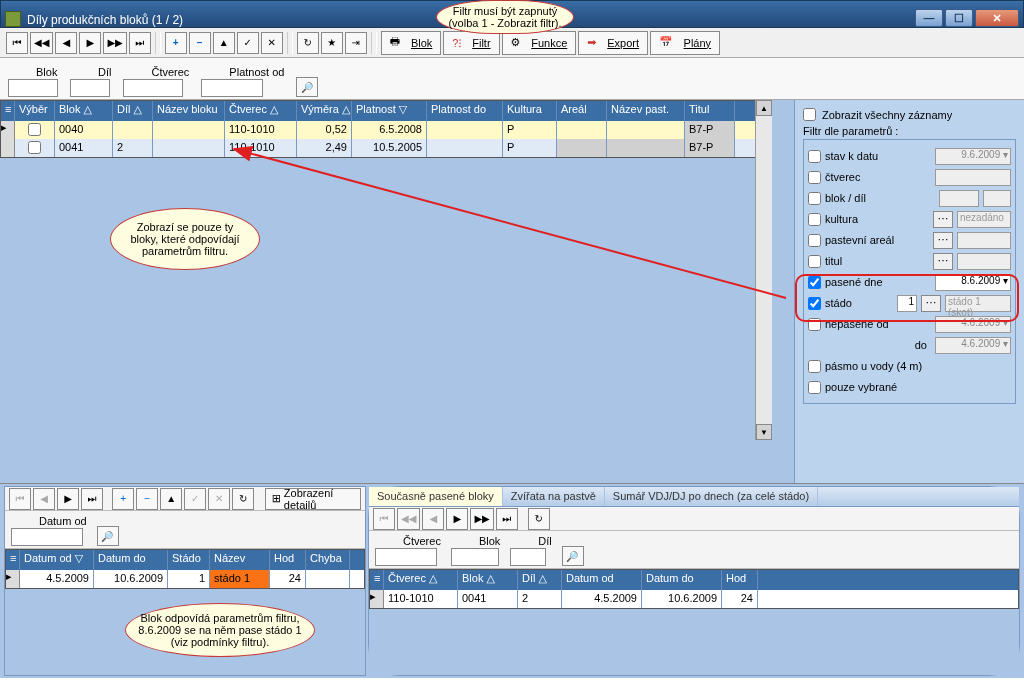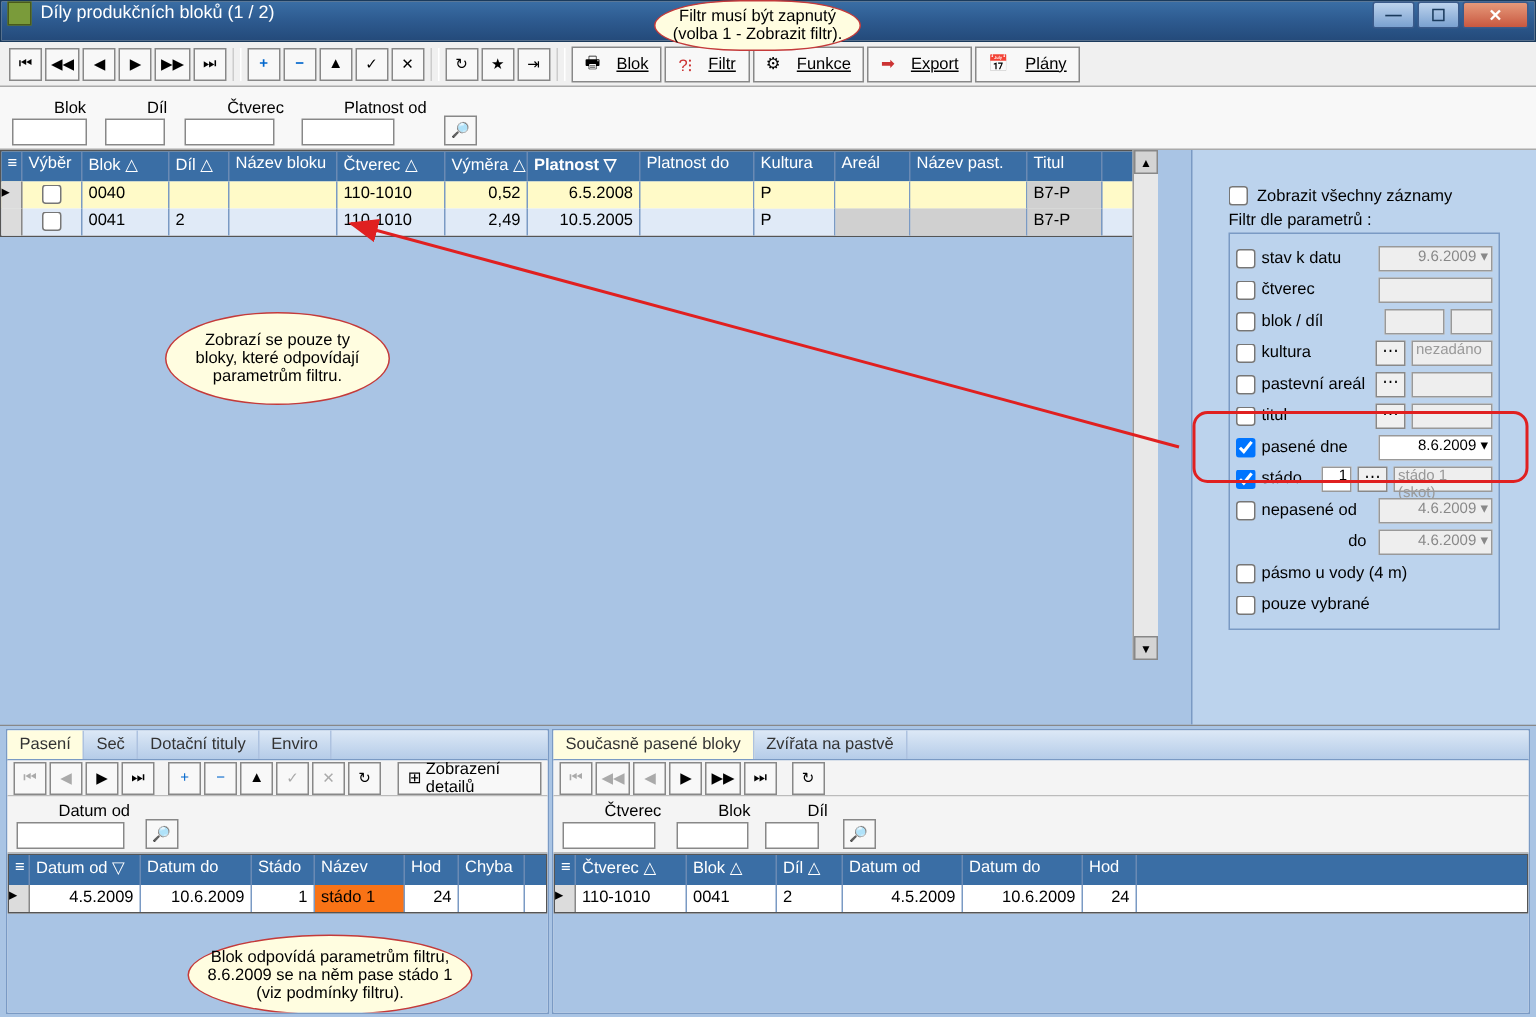--- a/index.html
+++ b/index.html
@@ -1,18 +1,18 @@
 <!DOCTYPE html>
 <html><head>
 <meta charset="utf-8">
 <style>
 * { box-sizing: border-box; margin: 0; padding: 0; font-family: Tahoma, Arial, sans-serif; font-size: 11px; }
 body { width: 1024px; height: 682px; background: #fff; position: relative; overflow: hidden; }
 
-.titlebar { height: 28px; background: linear-gradient(to bottom, #3a6ea5, #2d5a8f, #244a7a); display: flex; align-items: flex-start; padding: 0 4px; border: 1px solid #1a3a5c; }
+.titlebar { height: 28px; background: linear-gradient(to bottom, #3a6ea5, #2d5a8f, #244a7a); display: flex; align-items: flex-end; padding: 0 4px; border: 1px solid #1a3a5c; }
 .titlebar-icon { width: 16px; height: 16px; background: #7a9b3a; border: 1px solid #4a5a1a; margin-right: 6px; }
 .titlebar-text { color: #fff; font-size: 12px; flex: 1; }
 .titlebar-btns { display: flex; gap: 2px; }
 .tbtn { width: 28px; height: 18px; border: 1px solid #3a5a8a; border-radius: 2px; display: flex; align-items: center; justify-content: center; font-weight: bold; }
 .tbtn-min { background: linear-gradient(#bdd3ed,#7aa1d0); color: #1a3a5c; }
 .tbtn-max { background: linear-gradient(#bdd3ed,#7aa1d0); color: #1a3a5c; }
 .tbtn-close { background: linear-gradient(#e6997a,#c85840); color: #fff; width: 44px; }
 
 .toolbar { height: 30px; background: #f0f0f0; border-bottom: 1px solid #aaa; display: flex; align-items: center; padding: 2px 6px; gap: 2px; }
 .tbutton { height: 22px; min-width: 22px; border: 1px solid #888; background: #f8f8f8; display: inline-flex; align-items: center; justify-content: center; font-size: 10px; padding: 0 3px; }
@@ -34,33 +34,33 @@
 .grid-row.alt { background: #e0eaf7; }
 .grid-row.sel { background: #fffac8; }
 .indic { width: 14px; background: #dcdcdc; border-right: 1px solid #888; }
 .grid-body { position: relative; }
 .vscroll { position: absolute; right: 0; top: 0; bottom: 0; width: 17px; background: #e8e8e8; border-left: 1px solid #999; }
 .vscroll-btn { height: 16px; background: #d4d4d4; border: 1px solid #888; display: flex; align-items: center; justify-content: center; font-size: 8px; }
 
 .callout { position: absolute; background: #fffde0; border: 1px solid #c43a3a; border-radius: 50%; padding: 10px 16px; text-align: center; font-size: 11px; }
 .callout-rect { border-radius: 8px; }
 
-.side-panel { width: 230px; background: #bcd3ed; border-left: 1px solid #7a9ac4; padding: 24px; font-size: 11px; }
+.side-panel { width: 230px; background: #bcd3ed; border-left: 1px solid #7a9ac4; padding: 8px; font-size: 11px; }
 .sp-check { display: flex; align-items: center; gap: 6px; margin-bottom: 4px; }
 .sp-group-title { color: #000; margin: 4px 0 2px; }
 .sp-group { border: 1px solid #7a9ac4; padding: 4px 4px 4px 4px; background: #bcd3ed; }
 .sp-row { display: flex; align-items: center; gap: 4px; margin: 3px 0; min-height: 18px; }
 .sp-row label { flex: 1; }
 .sp-date, .sp-input, .sp-small { height: 17px; border: 1px solid #999; background: #eee; font-size: 10px; padding: 0 2px; }
 .sp-date { width: 76px; text-align: right; }
 .sp-dots { width: 20px; height: 17px; border: 1px solid #888; background: #f0f0f0; text-align: center; line-height: 13px; }
 
 .bottom-split { display: flex; height: 194px; }
 .panel { flex: 1; border: 1px solid #7a9ac4; background: #fff; display: flex; flex-direction: column; }
-.panel + .panel { margin-left: 2px; }
+.panel + .panel { margin-left: 2px; border-radius: 31px; }
 .tabs { height: 20px; background: linear-gradient(#dce8f6,#b5cce8); display: flex; border-bottom: 1px solid #7a9ac4; }
 .tab { padding: 3px 8px; border-right: 1px solid #adc2e0; font-size: 11px; color: #333; }
 .tab.active { background: #fffde0; }
 .panel-toolbar { height: 24px; background: #f4f4f4; border-bottom: 1px solid #bbb; display: flex; align-items: center; padding: 0 4px; gap: 2px; }
 .panel-filter { height: 38px; background: #f4f4f4; border-bottom: 1px solid #bbb; padding: 2px 6px; display: flex; gap: 10px; align-items: flex-end; }
 .panel-grid-wrap { flex: 1; background: #a9c4e4; overflow: hidden; position: relative; }
 
 .highlight-box { position: absolute; border: 2px solid #e02020; border-radius: 10px; pointer-events: none; }
 .arrow-line { position: absolute; pointer-events: none; }
 
@@ -133,21 +133,21 @@
   <div class="grid-wrap">
     <div class="grid" style="width:758px">
       <div class="grid-head" id="ghead">
           <div class="gc" style="width: 14px; flex: 0 0 14px;">≡</div>
           <div class="gc" style="width: 40px; flex: 0 0 40px;">Výběr</div>
           <div class="gc" style="width: 58px; flex: 0 0 58px;">Blok △</div>
           <div class="gc" style="width: 40px; flex: 0 0 40px;">Díl △</div>
           <div class="gc" style="width: 72px; flex: 0 0 72px;">Název bloku</div>
           <div class="gc" style="width: 72px; flex: 0 0 72px;">Čtverec △</div>
           <div class="gc" style="width: 55px; flex: 0 0 55px;">Výměra △</div>
-          <div class="gc" style="width: 75px; flex: 0 0 75px; font-weight: bold;">Platnost ▽</div>
+          <div class="gc" style="width: 75px; flex: 0 0 75px;">Platnost ▽</div>
           <div class="gc" style="width: 76px; flex: 0 0 76px;">Platnost do</div>
           <div class="gc" style="width: 54px; flex: 0 0 54px;">Kultura</div>
           <div class="gc" style="width: 50px; flex: 0 0 50px;">Areál</div>
           <div class="gc" style="width: 78px; flex: 0 0 78px;">Název past.</div>
           <div class="gc" style="width: 50px; flex: 0 0 50px;">Titul</div>
         </div>
       <div class="grid-body" id="gbody">
           <div class="grid-row sel">
             <div class="indic" style="width: 14px; flex: 0 0 14px;">▸</div>
             <div class="gc" style="text-align: center; width: 40px; flex: 0 0 40px;"><input type="checkbox" style=""></div>
@@ -272,26 +272,20 @@
         <marker id="ah" markerWidth="10" markerHeight="8" refX="9" refY="4" orient="auto">
           <path d="M0,0 L10,4 L0,8 Z" fill="#e02020"></path>
         </marker>
       </defs>
     <line x1="786" y1="198" x2="234" y2="49" stroke="#e02020" stroke-width="2" marker-end="url(#ah)"></line>
   </svg>
 </div>
 
 <div class="bottom-split" style="padding:2px 4px;background:#a9c4e4">
   <div class="panel" style="flex:0 0 362px">
-    <div class="tabs" id="ltabs">
-        <div class="tab active">Pasení</div>
-        <div class="tab">Seč</div>
-        <div class="tab">Dotační tituly</div>
-        <div class="tab">Enviro</div>
-      </div>
     <div class="panel-toolbar">
       <div class="tbutton" style="color:#aaa">⏮</div>
       <div class="tbutton" style="color:#aaa">◀</div>
       <div class="tbutton">▶</div>
       <div class="tbutton">⏭</div>
       <div style="width:6px"></div>
       <div class="tbutton" style="color:#06c">+</div>
       <div class="tbutton" style="color:#06c">−</div>
       <div class="tbutton">▲</div>
       <div class="tbutton" style="color:#aaa">✓</div>
@@ -334,20 +328,21 @@
       <div class="callout callout-rect" style="top:54px;left:120px;width:190px;border-radius:50%/50%;padding:8px 10px">
         <span>Blok odpovídá parametrům filtru, 8.6.2009 se na něm pase stádo 1 (viz podmínky filtru).</span>
       </div>
     </div>
   </div>
 
   <div class="panel">
     <div class="tabs" id="rtabs">
         <div class="tab active">Současně pasené bloky</div>
         <div class="tab">Zvířata na pastvě</div>
+        <div class="tab">Sumář VDJ/DJ po dnech (za celé stádo)</div>
       </div>
     <div class="panel-toolbar">
       <div class="tbutton" style="color:#aaa">⏮</div>
       <div class="tbutton" style="color:#aaa">◀◀</div>
       <div class="tbutton" style="color:#aaa">◀</div>
       <div class="tbutton">▶</div>
       <div class="tbutton">▶▶</div>
       <div class="tbutton">⏭</div>
       <div style="width:6px"></div>
       <div class="tbutton">↻</div>

